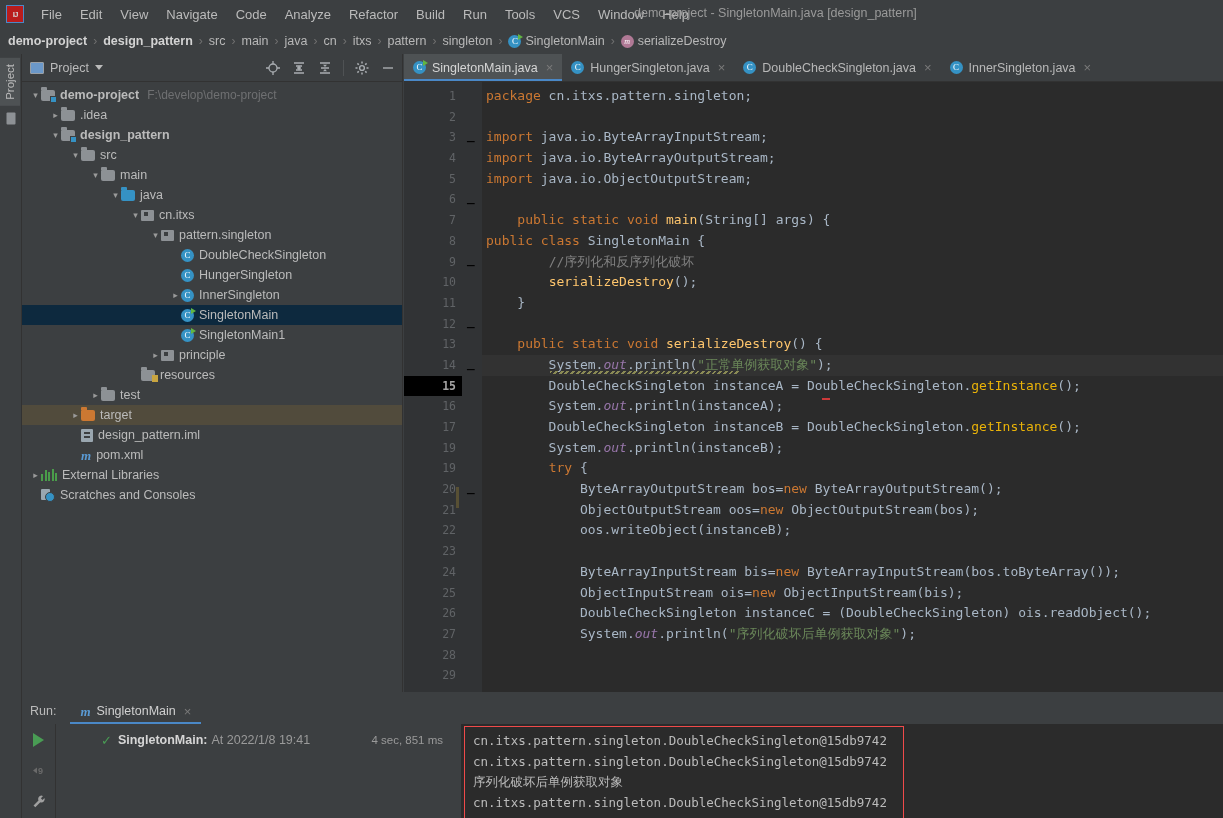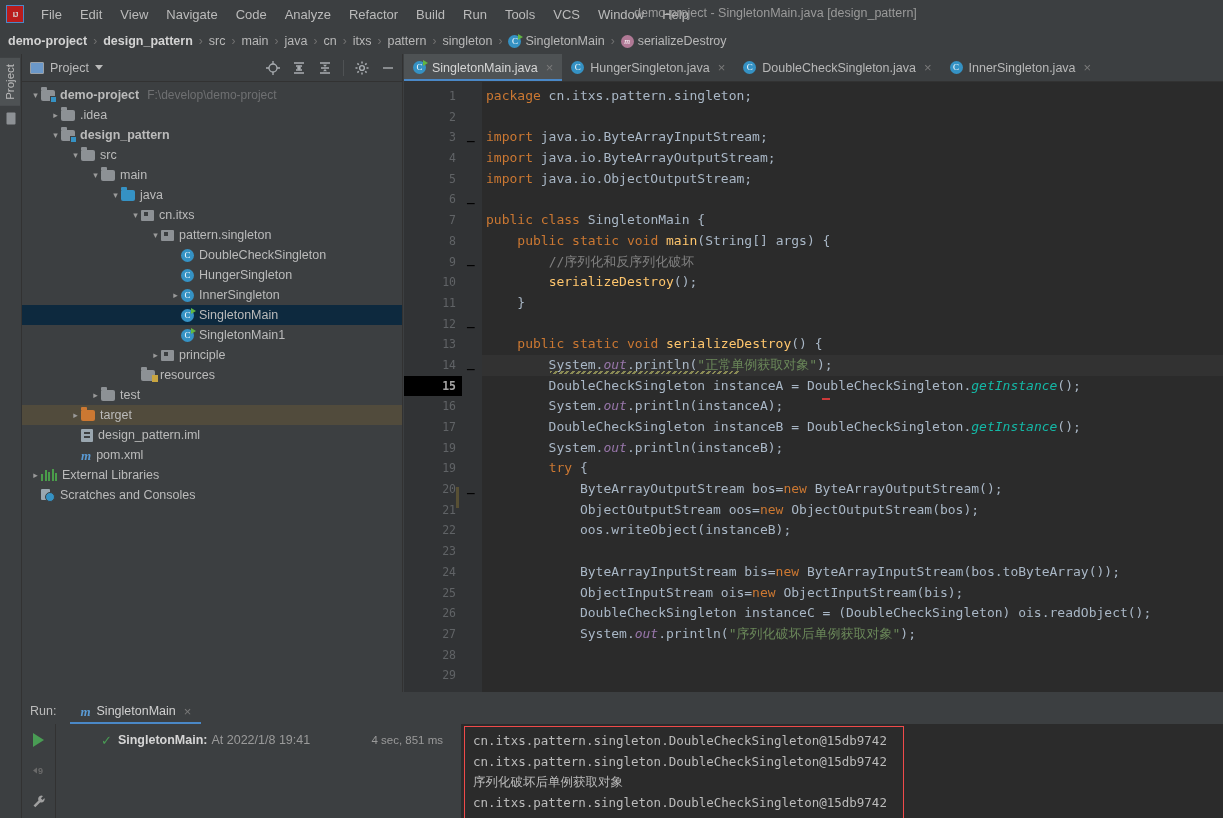--- a/index.html
+++ b/index.html
@@ -222,21 +222,21 @@
     flex: 1; background: #2b2b2b; padding-top: 4px; overflow: hidden;
     font-family: "DejaVu Sans Mono", monospace; font-size: 13px;
     position: relative;
   }
   .cl { height: 20.7px; line-height: 20.7px; white-space: pre; padding-left: 4px; color: #a9b7c6; }
   .cl.cur { background: #323232; }
   .kw { color: #cc7832; }
   .str { color: #6a8759; }
   .fld { color: #9876aa; font-style: italic; }
   .mth { color: #ffc66d; }
-  .mthi { color: #14b8a6; font-style: italic; }
+  .mthi { color: #eab308; }
   .cmt { color: #808080; }
 
   
   .run-panel {
     position: absolute; left: 22px; top: 698px; right: 0; bottom: 0;
     background: #3c3f41; display: flex; flex-direction: column;
   }
   .run-tabbar {
     height: 26px; display: flex; align-items: center; padding-left: 8px;
     font-size: 12.5px; color: #bbbbbb;
@@ -602,22 +602,22 @@
           <span class="minus" style="position: absolute; left: 4px; top: 402.8px;">−</span>
         </div>
       <div class="change-strip" style="top:405px;height:21px;"></div>
       <div class="code" id="code">
           <div class="cl"><span class="kw">package</span> cn.itxs.pattern.singleton;</div>
           <div class="cl">&nbsp;</div>
           <div class="cl"><span class="kw">import</span> java.io.ByteArrayInputStream;</div>
           <div class="cl"><span class="kw">import</span> java.io.ByteArrayOutputStream;</div>
           <div class="cl"><span class="kw">import</span> java.io.ObjectOutputStream;</div>
           <div class="cl">&nbsp;</div>
+          <div class="cl">    <span class="kw">public</span> <span class="kw">static</span> <span class="kw">void</span> <span class="mth">main</span>(String[] args) {</div>
           <div class="cl"><span class="kw">public</span> <span class="kw">class</span> SingletonMain {</div>
-          <div class="cl">    <span class="kw">public</span> <span class="kw">static</span> <span class="kw">void</span> <span class="mth">main</span>(String[] args) {</div>
           <div class="cl">        <span class="cmt">//序列化和反序列化破坏</span></div>
           <div class="cl">        <span class="mth">serializeDestroy</span>();</div>
           <div class="cl">    }</div>
           <div class="cl">&nbsp;</div>
           <div class="cl">    <span class="kw">public</span> <span class="kw">static</span> <span class="kw">void</span> <span class="mth">serializeDestroy</span>() {</div>
           <div class="cl cur" style="position: relative;">        System.<span class="fld">out</span>.println(<span class="str">"正常单例获取对象"</span>);<span style="position: absolute; left: 68px; width: 190px; bottom: 2px; height: 3px; background: repeating-linear-gradient(135deg, rgb(138, 138, 85) 0px, rgb(138, 138, 85) 2px, transparent 2px, transparent 4px);"></span></div>
           <div class="cl" style="position: relative;">        DoubleCheckSingleton instanceA = DoubleCheckSingleton.<span class="mthi">getInstance</span>();<span style="position: absolute; left: 340px; bottom: -4px; width: 8px; height: 2px; background: rgb(204, 58, 58);"></span></div>
           <div class="cl">        System.<span class="fld">out</span>.println(instanceA);</div>
           <div class="cl">        DoubleCheckSingleton instanceB = DoubleCheckSingleton.<span class="mthi">getInstance</span>();</div>
           <div class="cl">        System.<span class="fld">out</span>.println(instanceB);</div>

